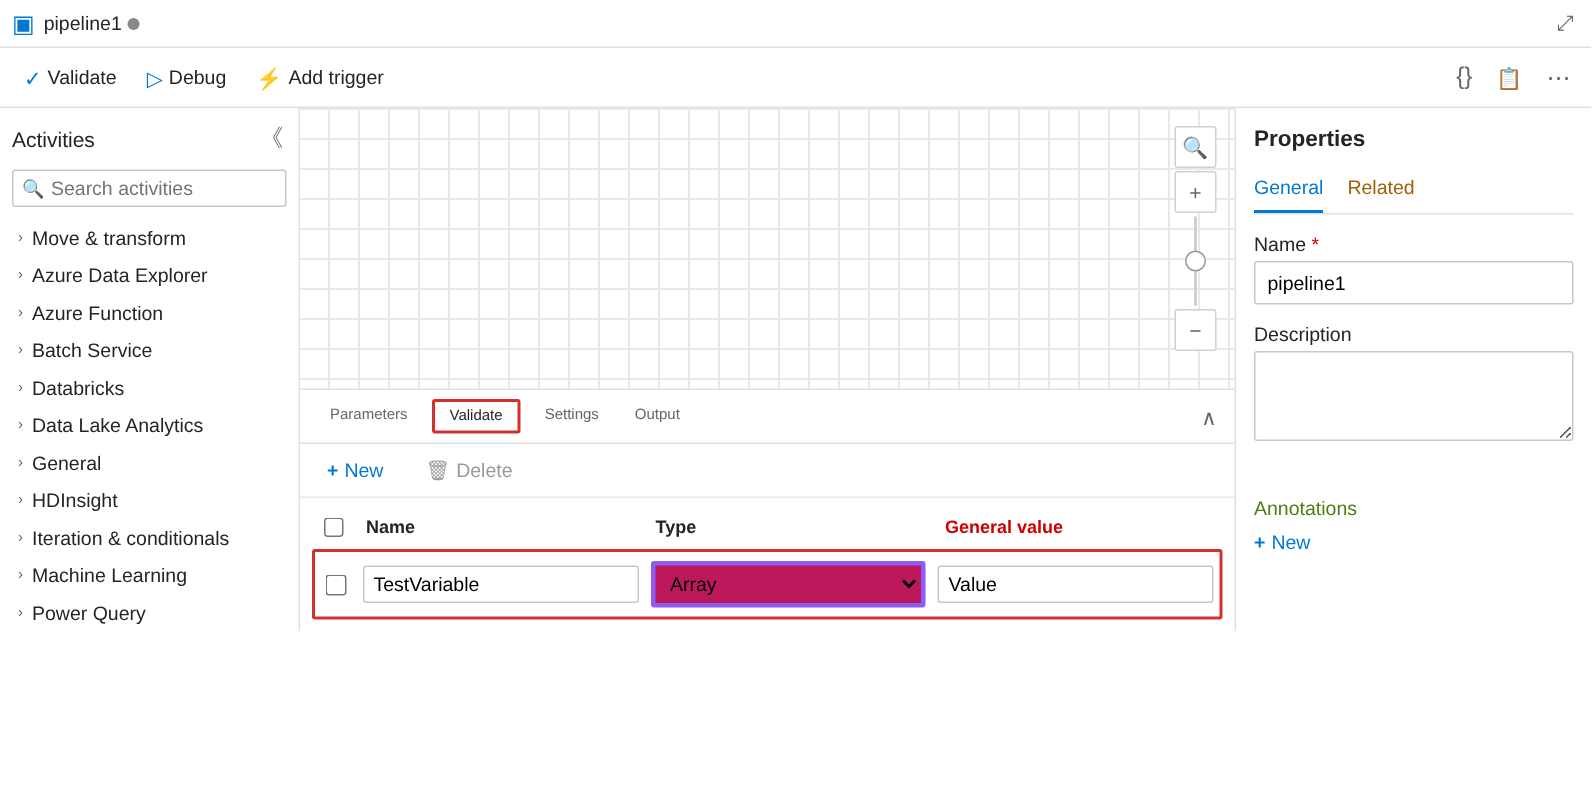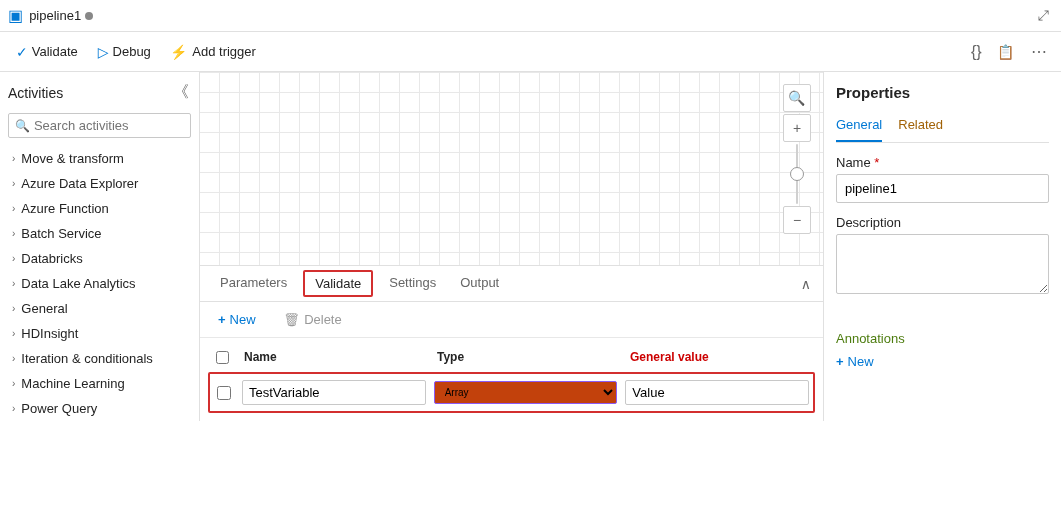--- a/index.html
+++ b/index.html
@@ -34,39 +34,39 @@
     
     .sidebar-item { display: flex; align-items: center; padding: 5px 8px 5px 12px; cursor: pointer; font-size: 13px; color: #242424; }
     .sidebar-item .chevron { font-size: 10px; margin-right: 6px; color: #666; }
     .canvas { flex: 1; position: relative; overflow: hidden; }
     .canvas-controls { position: absolute; right: 12px; top: 12px; display: flex; flex-direction: column; gap: 2px; }
     .canvas-ctrl-btn { width: 28px; height: 28px; background: #fff; border: 1px solid #d0d0d0; cursor: pointer; display: flex; align-items: center; justify-content: center; font-size: 14px; color: #666; border-radius: 2px; }
     
     
     .bottom-panel { border-top: 1px solid #e0e0e0; background: #fff; }
     .bottom-tabs { display: flex; align-items: center; padding: 0 8px; border-bottom: 1px solid #e0e0e0; height: 36px; }
-    .bottom-tab { padding: 8px 12px; cursor: pointer; font-size: 13px; color: #666; border-bottom: 2px solid transparent; }
+    .bottom-tab { padding: 8px 12px; cursor: pointer; font-size: 10px; color: #666; border-bottom: 2px solid transparent; }
     .bottom-tab-collapse { margin-left: auto; cursor: pointer; background: none; border: none; font-size: 14px; color: #666; padding: 4px; }
     
     .bottom-toolbar { display: flex; align-items: center; padding: 6px 8px; gap: 8px; border-bottom: 1px solid #e8e8e8; }
     .bottom-action-btn { display: flex; align-items: center; gap: 4px; padding: 4px 10px; border: none; cursor: pointer; font-size: 13px; border-radius: 2px; background: none; color: #242424; }
     .bottom-action-btn.primary { color: #0078d4; font-weight: 500; }
     .bottom-action-btn.disabled { color: #999; cursor: default; }
     
     .variables-table { padding: 4px 8px 8px; }
     .table-header { display: grid; grid-template-columns: 28px 1fr 1fr 1fr; gap: 0; padding: 4px 0; }
     .table-header-cell { padding: 4px 8px; font-size: 12px; font-weight: 600; }
     .table-header-cell.required { color: #c00; }
     
     .table-row-container { border: 2px solid #d32f2f; border-radius: 2px; display: grid; grid-template-columns: 28px 1fr 1fr 1fr; align-items: center; padding: 4px 0; }
     .table-checkbox { display: flex; align-items: center; justify-content: center; }
     .table-checkbox input { width: 14px; height: 14px; cursor: pointer; }
     .table-cell { padding: 2px 4px; }
     .table-input { width: 100%; border: 1px solid #c8c8c8; padding: 4px 6px; font-size: 13px; border-radius: 2px; outline: none; }
-    .table-select { width: 100%; border: 1px solid #8b5cf6; padding: 4px 6px; font-size: 10px; border-radius: 2px; outline: none; appearance: auto; background: #c2410c; }
+    .table-select { width: 100%; border: 3px solid #8b5cf6; padding: 4px 6px; font-size: 13px; border-radius: 2px; outline: none; appearance: auto; background: #be185d; }
     
     
     .right-panel { width: 238px; border-left: 1px solid #e0e0e0; background: #fff; padding: 12px; overflow-y: auto; }
     .panel-title { font-size: 15px; font-weight: 600; color: #242424; margin-bottom: 12px; }
     .panel-tabs { display: flex; gap: 16px; border-bottom: 1px solid #e0e0e0; margin-bottom: 12px; }
     .panel-tab { padding: 4px 0 8px; cursor: pointer; font-size: 13px; color: #a16207; border-bottom: 2px solid transparent; }
     .panel-tab.active { color: #0078d4; border-bottom: 2px solid #0078d4; }
     
     .field-group { margin-bottom: 12px; }
     .field-label { font-size: 13px; margin-bottom: 4px; color: #242424; }

